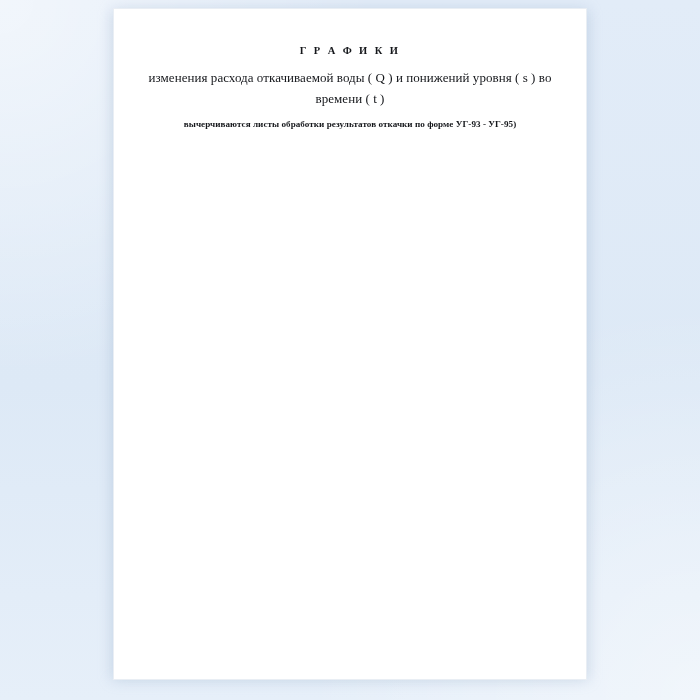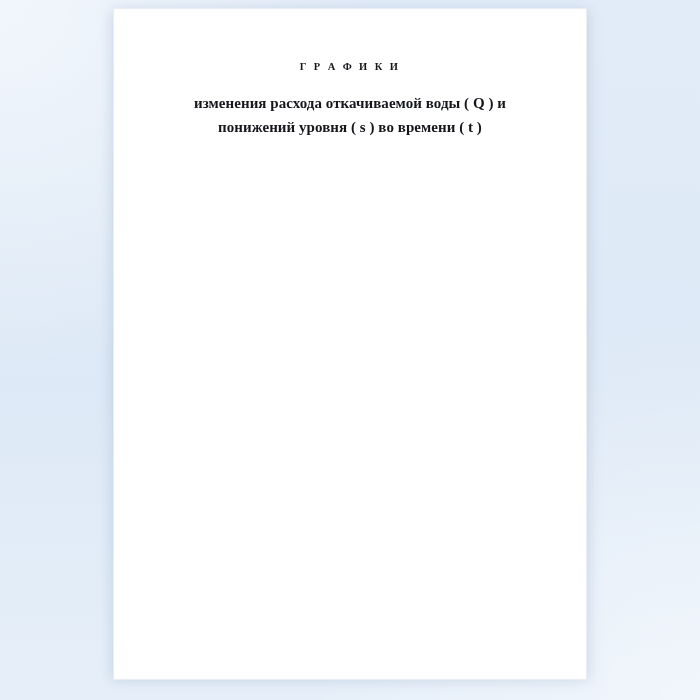--- a/index.html
+++ b/index.html
@@ -46,37 +46,37 @@
     width: 474px;
     height: 672px;
     background: #ffffff;
     box-sizing: border-box;
     border: 1px solid #e9eef4;
   }
   .doc-body {
     position: absolute;
     left: 0;
     right: 0;
-    top: 50px;
+    top: 34px;
     padding: 0 26px;
     text-align: center;
     color: #15171b;
   }
   .doc-title {
     font-size: 10.5px;
     font-weight: bold;
     letter-spacing: 2.4px;
     line-height: 1.5;
     margin: 0 0 3px 0;
   }
   .doc-line {
-    font-size: 15px;
-    font-weight: bold;
+    font-size: 13px;
+    font-weight: normal;
     line-height: 1.62;
-    margin: 16px;
+    margin: 8px;
     letter-spacing: 0.05px;
   }
   .doc-sub {
     font-size: 9.1px;
     font-weight: bold;
     line-height: 1.62;
     margin: 0;
     letter-spacing: 0.05px;
   }
   .page-canvas {
@@ -92,19 +92,20 @@
 
 <div class="scene">
 
   <div class="page-shadow"></div>
 
   <div class="page">
 
     <div class="doc-body">
       <div class="doc-title">Г Р А Ф И К И</div>
       <div class="doc-line">изменения расхода откачиваемой воды ( Q ) и понижений уровня ( s ) во времени ( t )</div>
+      <div class="doc-sub">вычерчиваются листы обработки результатов откачки по форме УГ-93 - УГ-95)</div>
     </div>
 
     <div class="page-canvas"></div>
 
   </div>
 
 </div>
 
 </body></html>

